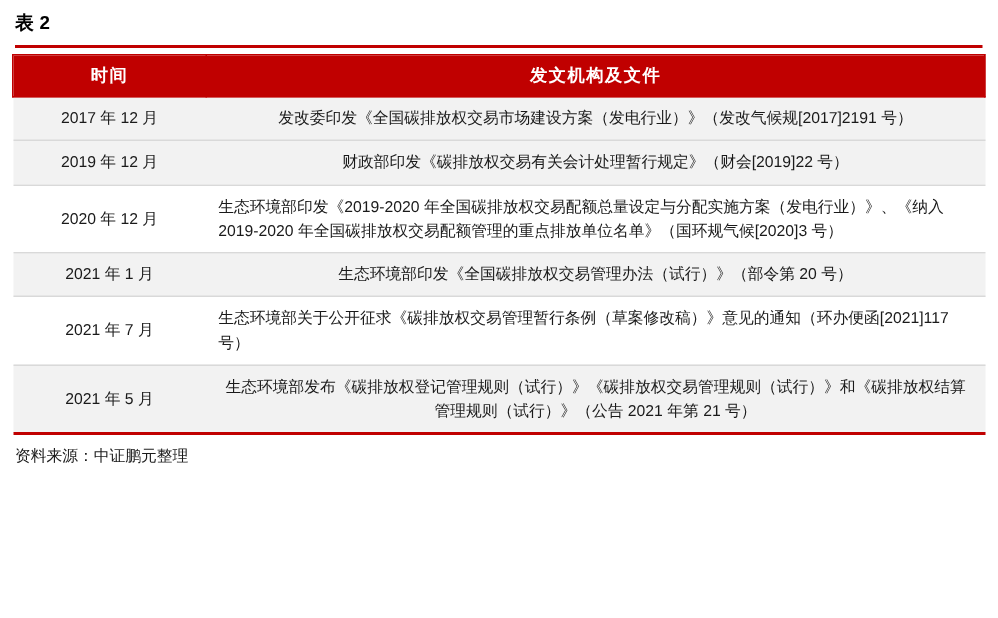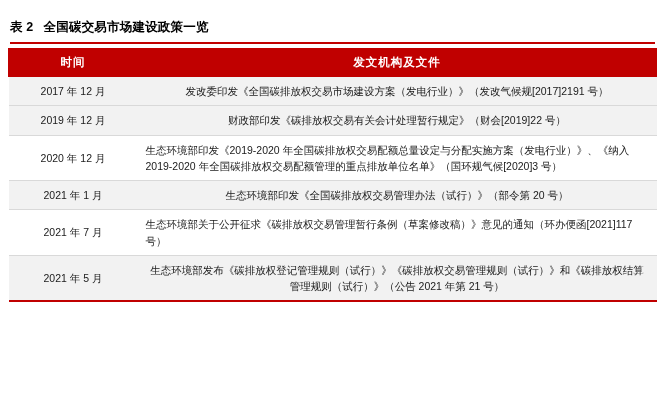--- a/index.html
+++ b/index.html
@@ -12,21 +12,21 @@
     height: 412px;
     font-family: "Liberation Sans", "DejaVu Sans", sans-serif;
     color: #1a1a1a;
     overflow: hidden;
   }
   .page {
     position: relative;
     width: 665px;
     height: 290px;
     box-sizing: border-box;
-    padding: 12px 8px;
+    padding: 0 8px;
   }
   
   .title-row {
     display: flex;
     align-items: baseline;
     gap: 10px;
     padding: 7px 2px 6px 2px;
     font-size: 12.5px;
     font-weight: bold;
     color: #000000;
@@ -85,21 +85,20 @@
     color: #1a1a1a;
   }
 </style>
 </head>
 <body>
 
 <div class="page">
 
   <div class="title-row">
     <span class="title-label">表 2</span>
-    <span class="title-text">全国碳交易市场建设政策一览</span>
   </div>
   <div class="title-rule"></div>
 
   <table class="policy">
     <thead>
       <tr>
         <th style="width:120px;text-align:center;">时间</th>
         <th>发文机构及文件</th>
       </tr>
     </thead>
@@ -124,14 +123,15 @@
         <td class="time">2021 年 7 月</td>
         <td class="doc">生态环境部关于公开征求《碳排放权交易管理暂行条例（草案修改稿）》意见的通知（环办便函[2021]117 号）</td>
       </tr>
       <tr class="alt">
         <td class="time">2021 年 5 月</td>
         <td class="doc">生态环境部发布《碳排放权登记管理规则（试行）》《碳排放权交易管理规则（试行）》和《碳排放权结算管理规则（试行）》（公告 2021 年第 21 号）</td>
       </tr>
     </tbody>
   </table>
 
+  <div class="source">资料来源：中证鹏元整理</div>
 
 </div>
 
 </body></html>

